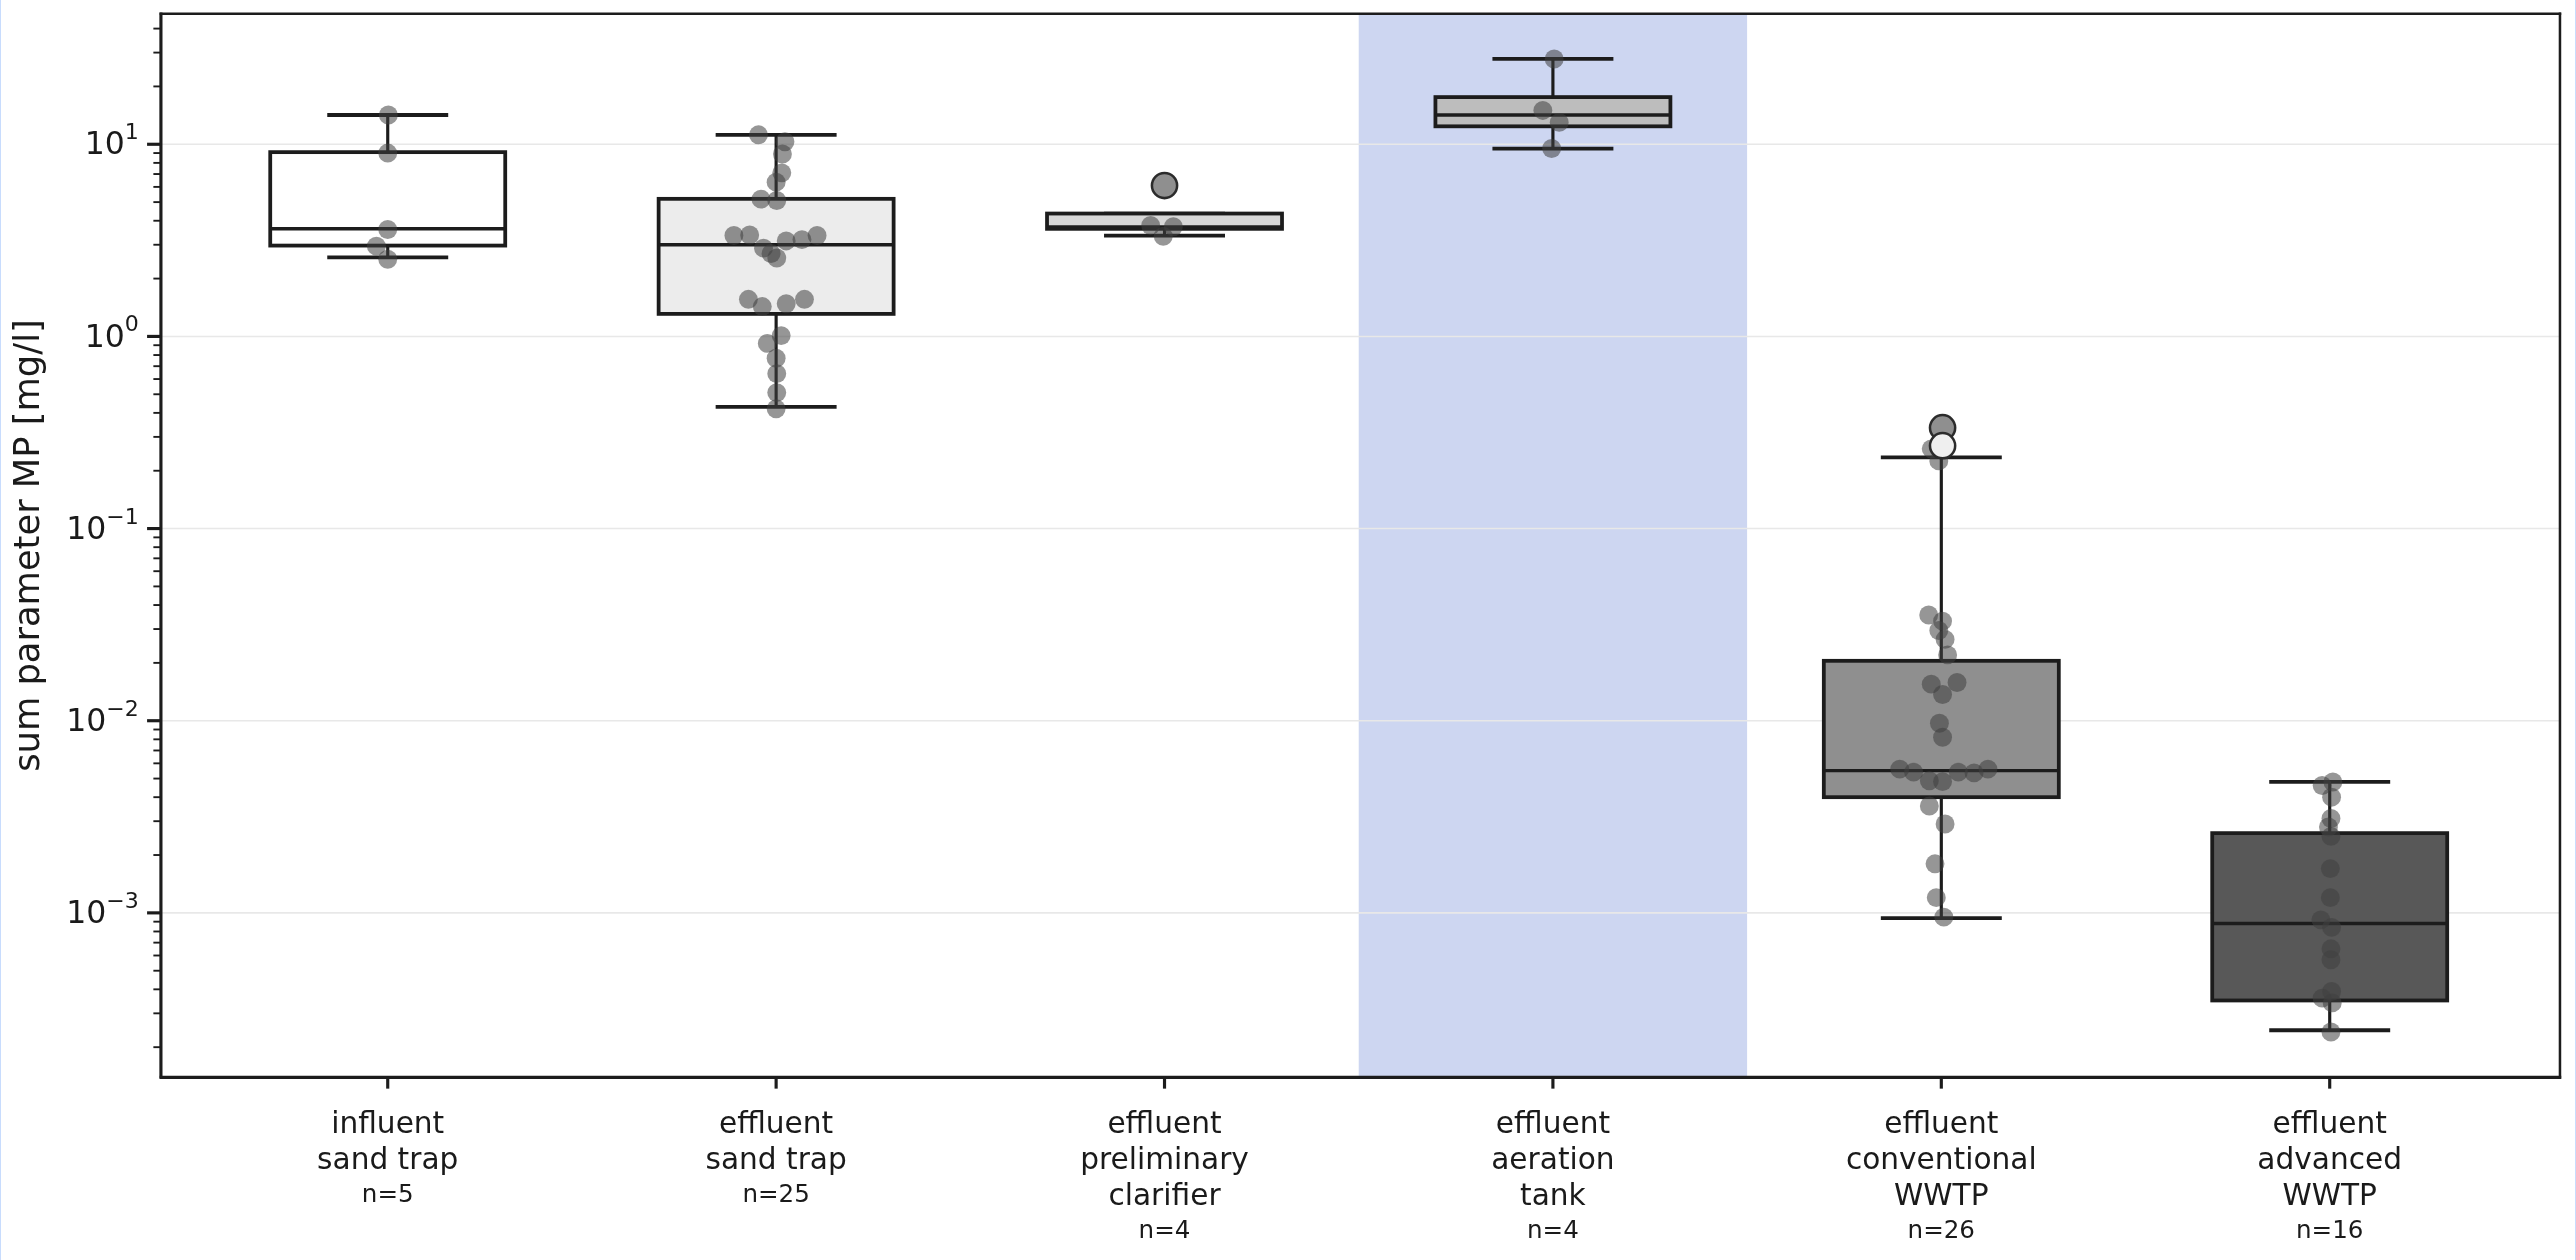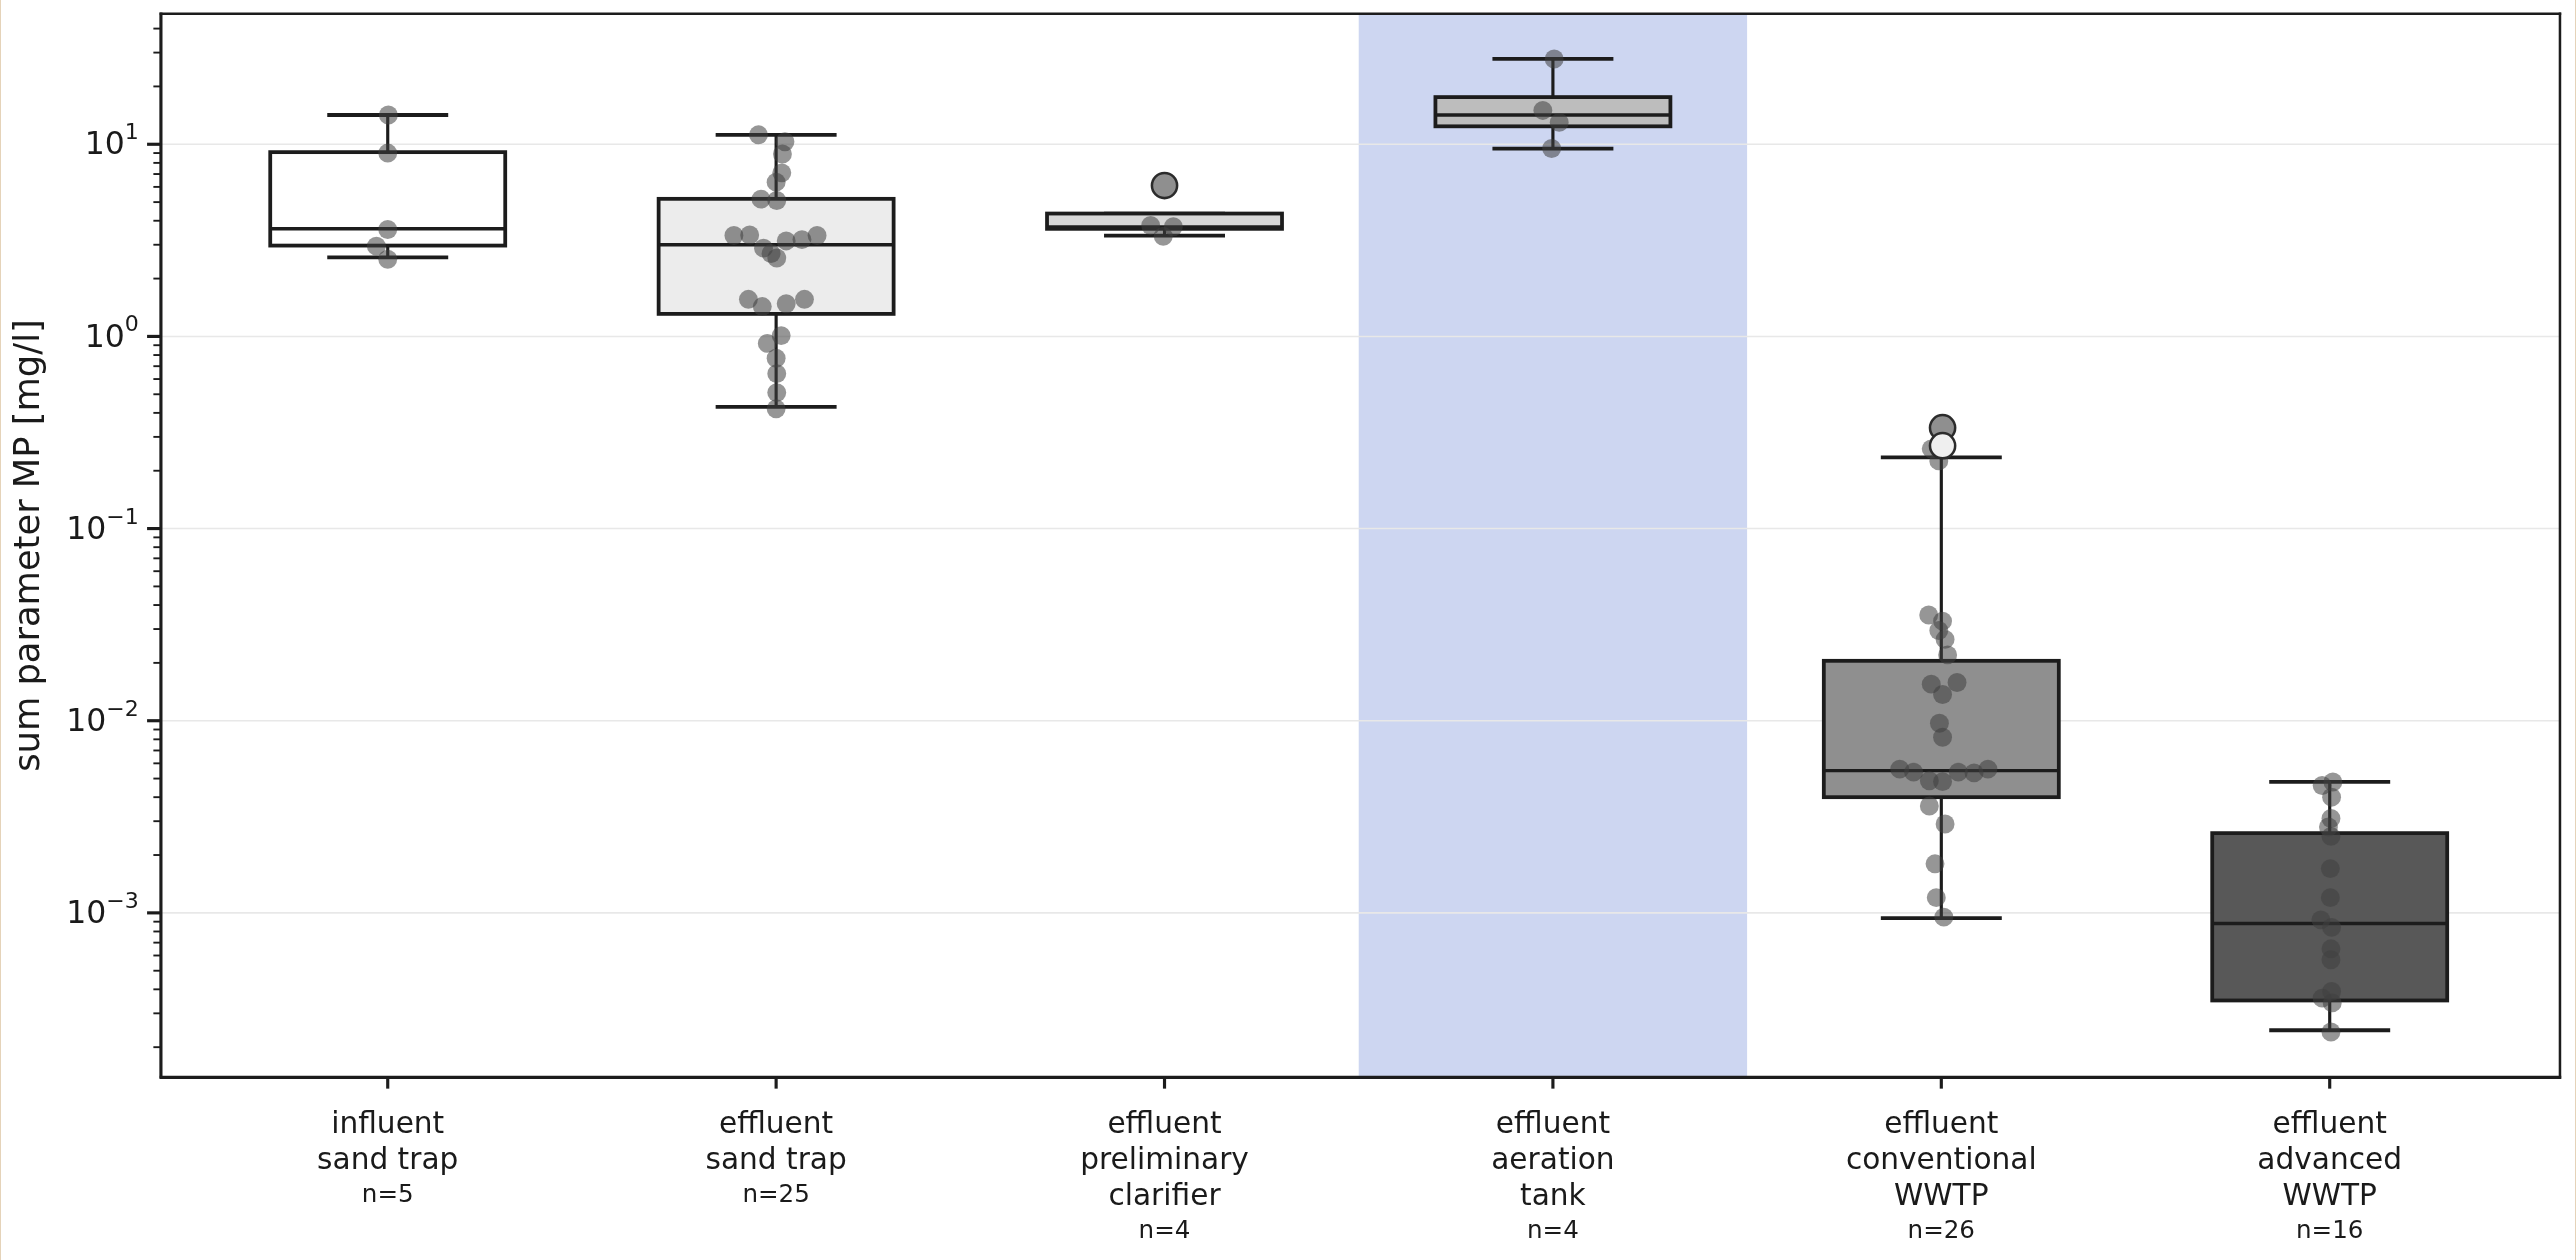--- a/index.html
+++ b/index.html
@@ -7,21 +7,21 @@
     padding: 0;
     background: #ffffff;
   }
   body {
     font-family: "DejaVu Sans", "Liberation Sans", sans-serif;
   }
   .figure-wrap {
     position: relative;
     width: 2576px;
     height: 1260px;
-    background: #a16207;
+    background: #3b82f6;
     overflow: hidden;
     text-decoration: underline;
   }
   svg { display: block; }
   text {
     font-family: "DejaVu Sans", "Liberation Sans", sans-serif;
     fill: #1a1a1a;
   }
 </style>
 </head>

